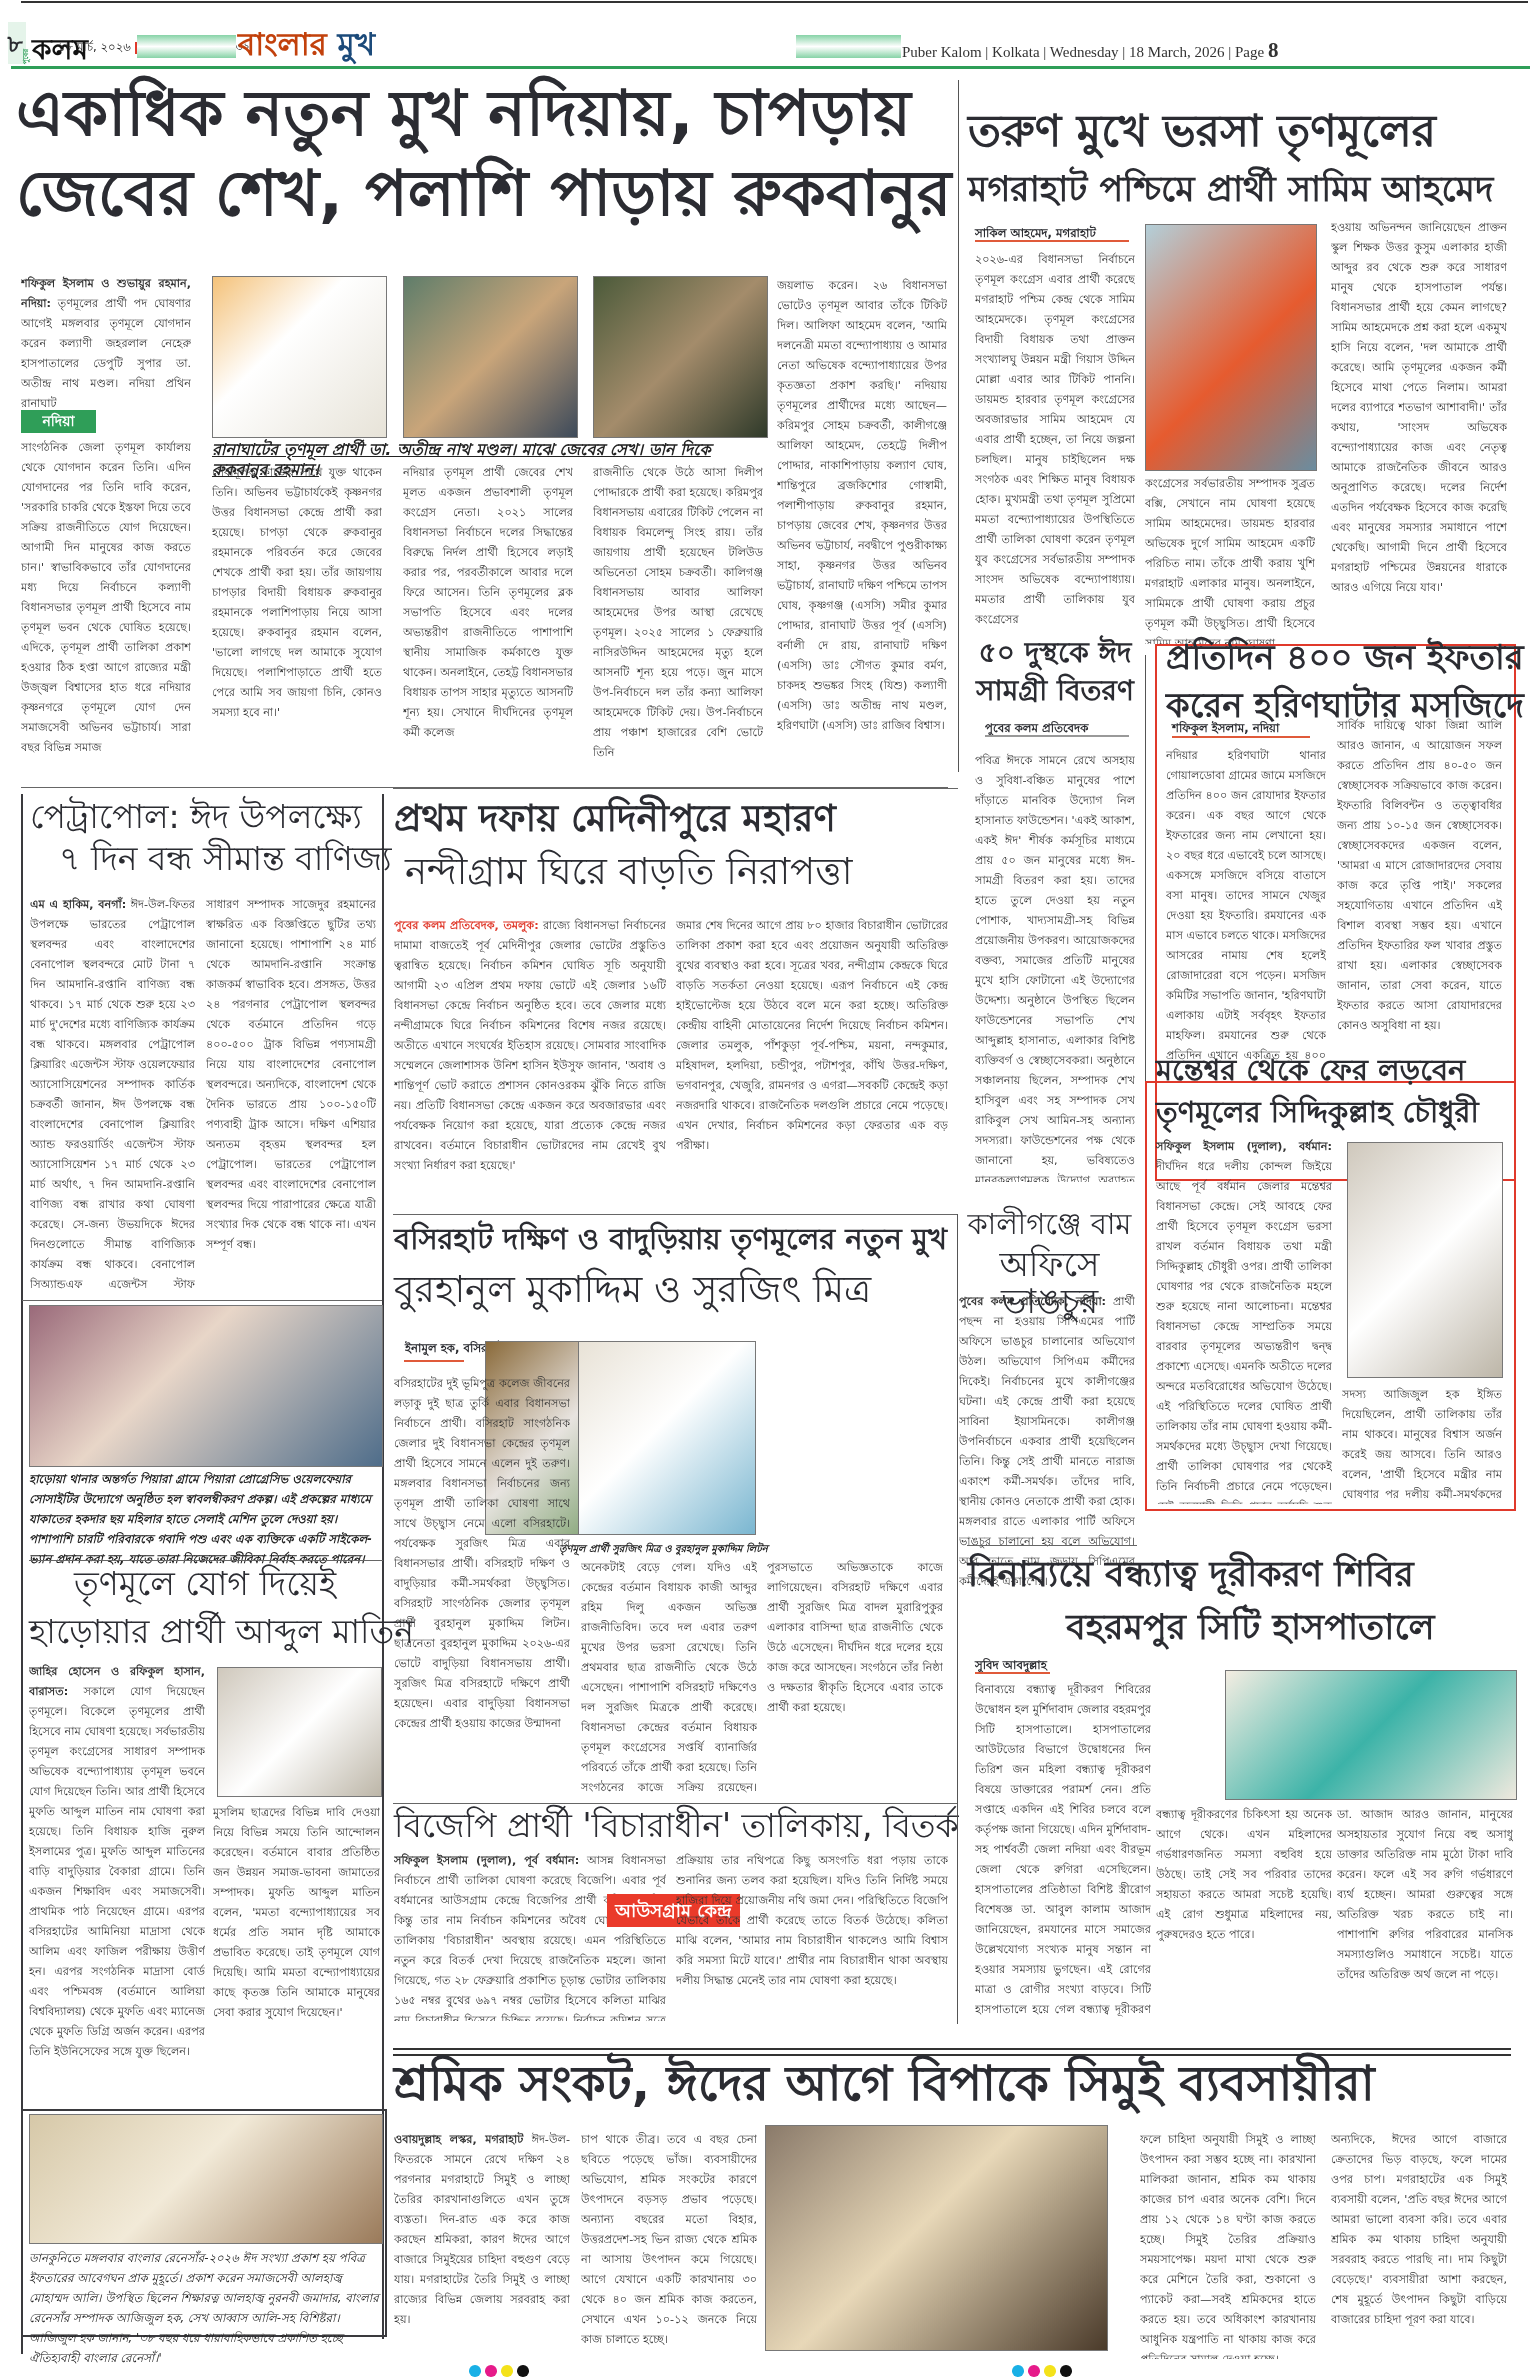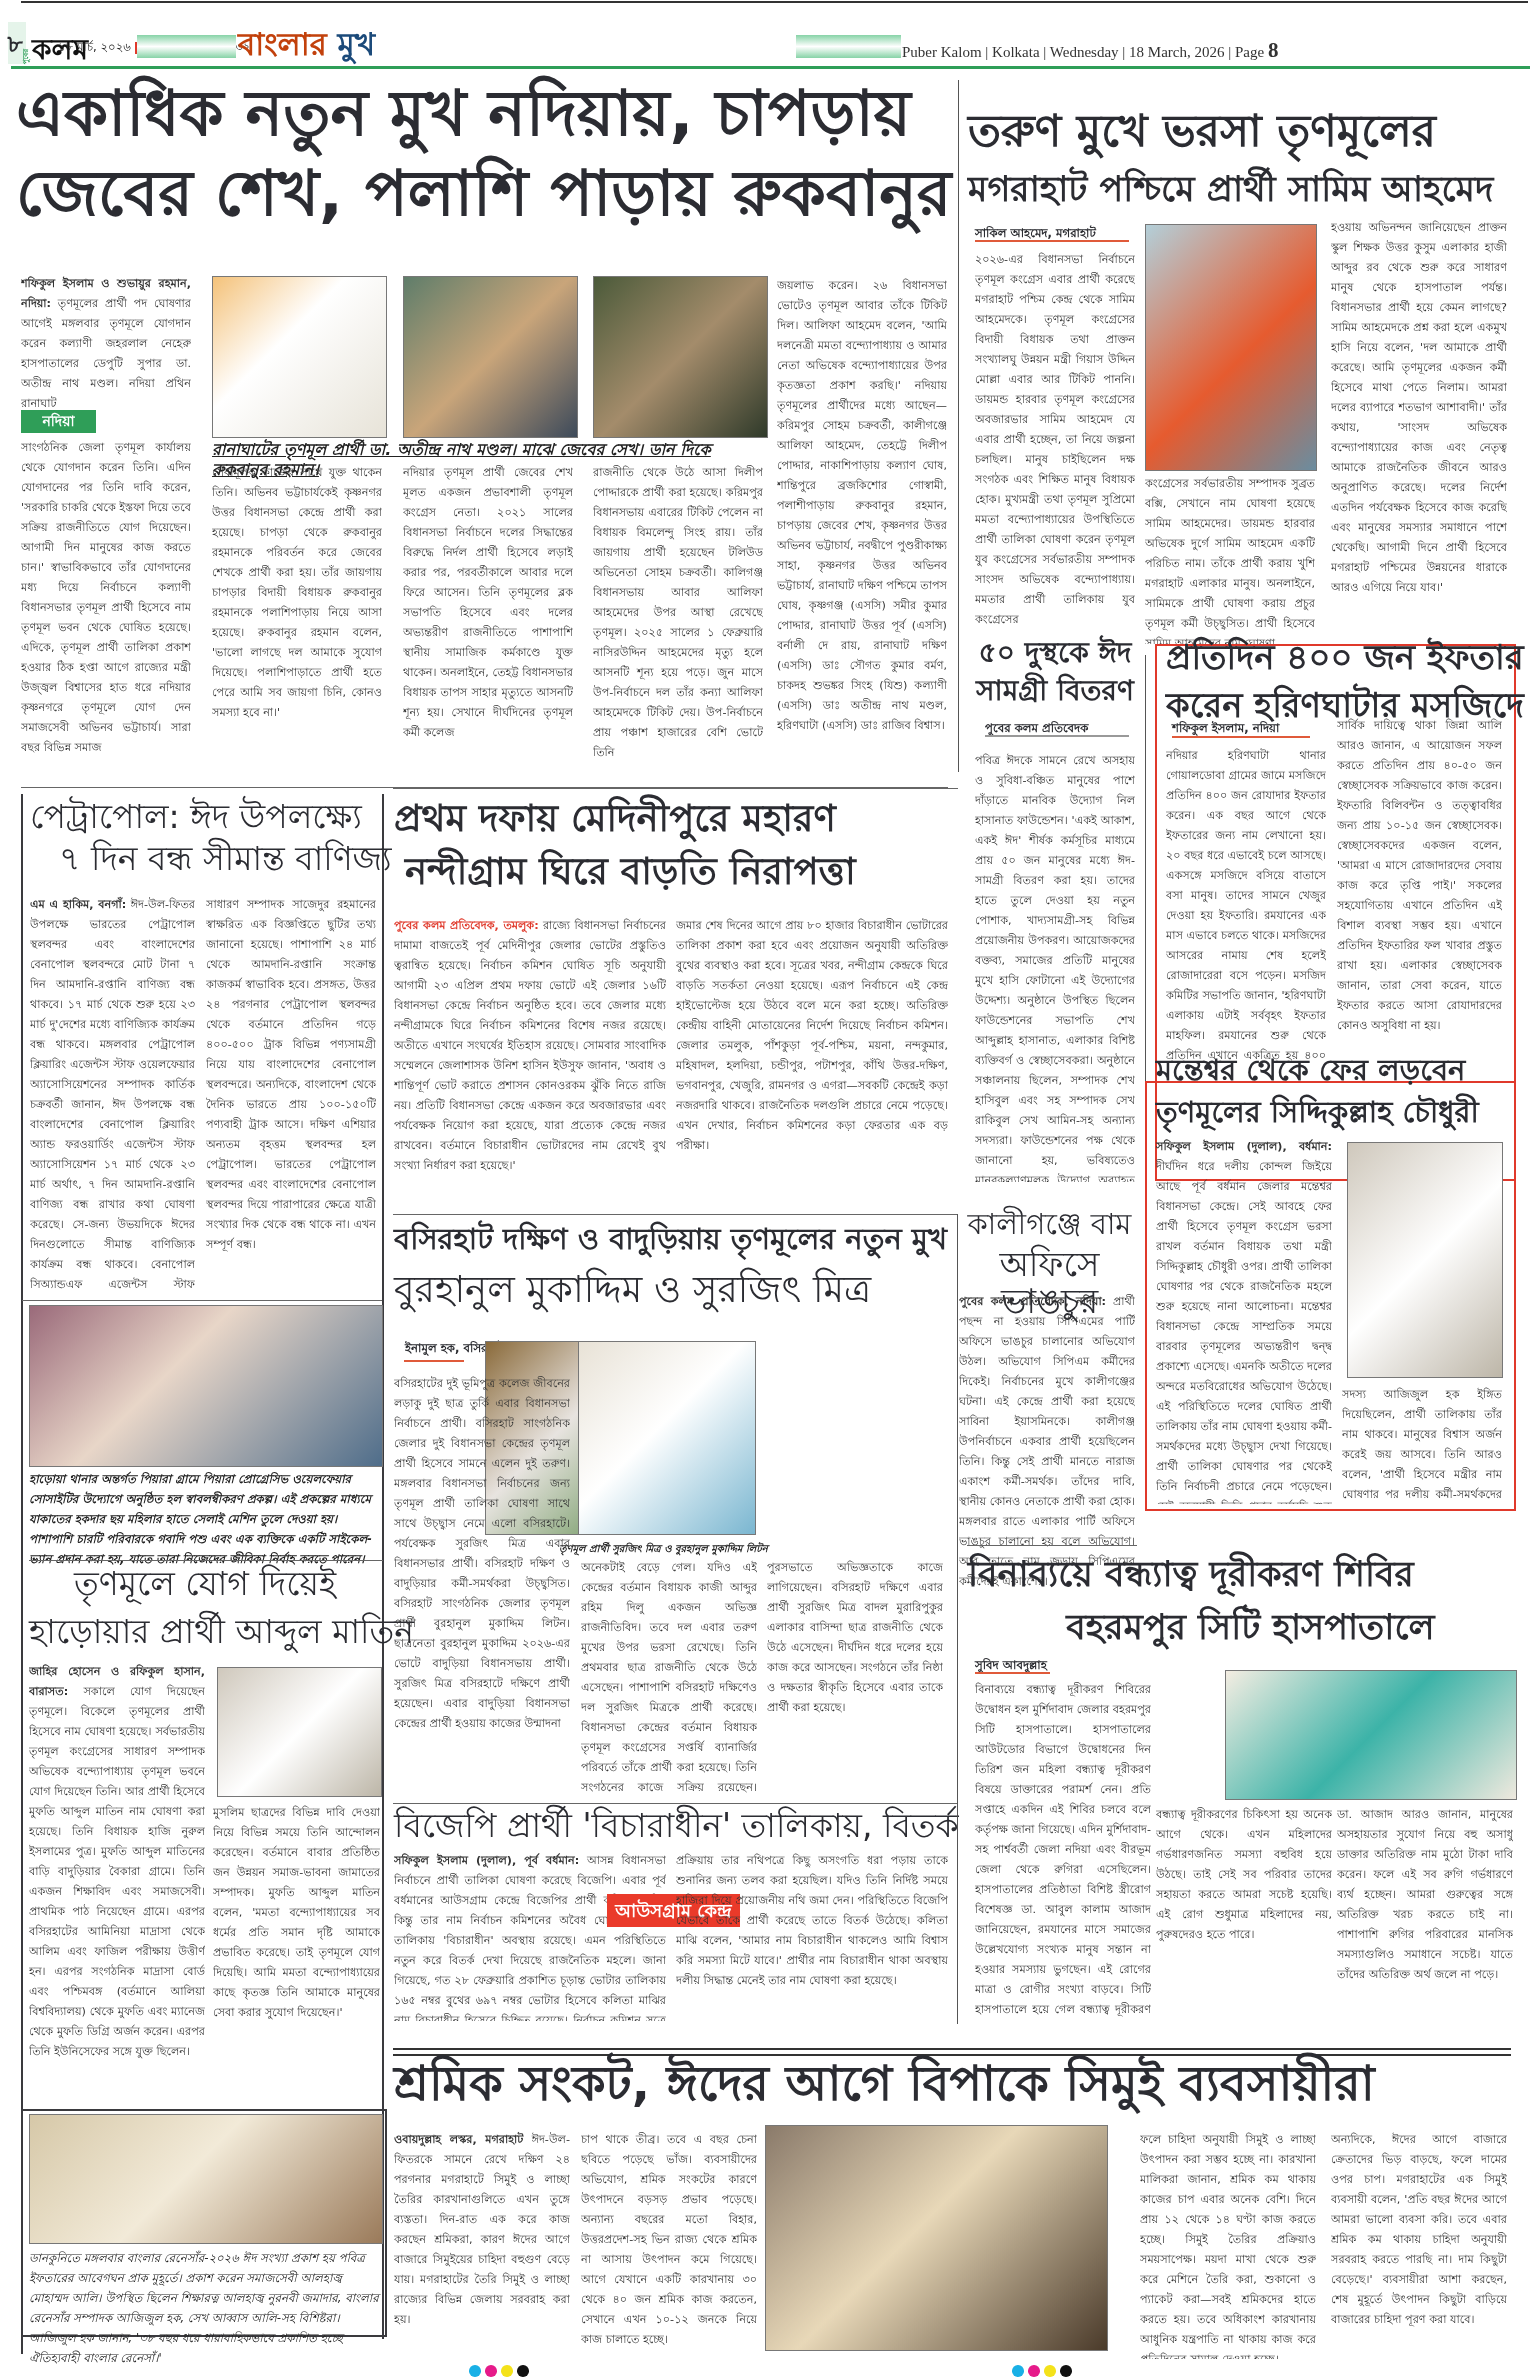--- a/index.html
+++ b/index.html
@@ -135,21 +135,21 @@
 </div>
 <div class="photo photo-bg5" style="left:217px;top:1667px;width:163px;height:128px;"></div>
 <div class="abs body-text" style="left:213px;top:1803px;width:167px;height:298px;">মুসলিম ছাত্রদের বিভিন্ন দাবি দেওয়া নিয়ে বিভিন্ন সময়ে তিনি আন্দোলন করেছেন। বর্তমানে বাবার প্রতিষ্ঠিত জন উন্নয়ন সমাজ-ভাবনা জামাতের সম্পাদক। মুফতি আব্দুল মাতিন বলেন, 'মমতা বন্দ্যোপাধ্যায়ের সব ধর্মের প্রতি সমান দৃষ্টি আমাকে প্রভাবিত করেছে। তাই তৃণমূলে যোগ দিয়েছি। আমি মমতা বন্দ্যোপাধ্যায়ের কাছে কৃতজ্ঞ তিনি আমাকে মানুষের সেবা করার সুযোগ দিয়েছেন।'</div>
 
 <div class="blackbox" style="left:21px;top:2109px;width:362px;height:224px;"></div>
 <div class="photo photo-bg12" style="left:29px;top:2114px;width:352px;height:128px;"></div>
 <div class="abs caption" style="left:29px;top:2248px;width:352px;">ডানকুনিতে মঙ্গলবার বাংলার রেনেসাঁর-২০২৬ ঈদ সংখ্যা প্রকাশ হয় পবিত্র ইফতারের আবেগঘন প্রাক মুহূর্তে। প্রকাশ করেন সমাজসেবী আলহাজ্ব মোহাম্মদ আলি। উপস্থিত ছিলেন শিক্ষারত্ন আলহাজ্ব নুরনবী জমাদার, বাংলার রেনেসাঁর সম্পাদক আজিজুল হক, সেখ আব্বাস আলি-সহ বিশিষ্টরা। আজিজুল হক জানান, '৩৮ বছর ধরে ধারাবাহিকভাবে প্রকাশিত হচ্ছে ঐতিহ্যবাহী বাংলার রেনেসাঁ।'</div>
 
 <div class="hline" style="left:393px;top:788px;width:565px;"></div>
 <div class="abs hd" style="left:394px;top:799px;font-size:37px;white-space:nowrap;">প্রথম দফায় মেদিনীপুরে মহারণ</div>
-<div class="abs hd" style="left:405px;top:852px;font-size:37px;white-space:nowrap;font-weight:bold;">নন্দীগ্রাম ঘিরে বাড়তি নিরাপত্তা</div>
+<div class="abs hd" style="left:405px;top:852px;font-size:37px;white-space:nowrap;font-weight:normal;">নন্দীগ্রাম ঘিরে বাড়তি নিরাপত্তা</div>
 <div class="abs body-text" style="left:394px;top:916px;width:272px;height:277px;">
   <b style="color:#e0392b;">পুবের কলম প্রতিবেদক, তমলুক:</b>
   <span>রাজ্যে বিধানসভা নির্বাচনের দামামা বাজতেই পূর্ব মেদিনীপুর জেলার ভোটের প্রস্তুতিও ত্বরান্বিত হয়েছে। নির্বাচন কমিশন ঘোষিত সূচি অনুযায়ী আগামী ২৩ এপ্রিল প্রথম দফায় ভোটে এই জেলার ১৬টি বিধানসভা কেন্দ্রে নির্বাচন অনুষ্ঠিত হবে। তবে জেলার মধ্যে নন্দীগ্রামকে ঘিরে নির্বাচন কমিশনের বিশেষ নজর রয়েছে। অতীতে এখানে সংঘর্ষের ইতিহাস রয়েছে। সোমবার সাংবাদিক সম্মেলনে জেলাশাসক উনিশ হাসিন ইউসুফ জানান, 'অবাধ ও শান্তিপূর্ণ ভোট করাতে প্রশাসন কোনওরকম ঝুঁকি নিতে রাজি নয়। প্রতিটি বিধানসভা কেন্দ্রে একজন করে অবজারভার এবং পর্যবেক্ষক নিয়োগ করা হয়েছে, যারা প্রত্যেক কেন্দ্রে নজর রাখবেন। বর্তমানে বিচারাধীন ভোটারদের নাম রেখেই বুথ সংখ্যা নির্ধারণ করা হয়েছে।'</span>
 </div>
 <div class="abs body-text" style="left:676px;top:916px;width:272px;height:277px;">জমার শেষ দিনের আগে প্রায় ৮০ হাজার বিচারাধীন ভোটারের তালিকা প্রকাশ করা হবে এবং প্রয়োজন অনুযায়ী অতিরিক্ত বুথের ব্যবস্থাও করা হবে। সূত্রের খবর, নন্দীগ্রাম কেন্দ্রকে ঘিরে বাড়তি সতর্কতা নেওয়া হয়েছে। এরূপ নির্বাচনে এই কেন্দ্র হাইভোল্টেজ হয়ে উঠবে বলে মনে করা হচ্ছে। অতিরিক্ত কেন্দ্রীয় বাহিনী মোতায়েনের নির্দেশ দিয়েছে নির্বাচন কমিশন। জেলার তমলুক, পাঁশকুড়া পূর্ব-পশ্চিম, ময়না, নন্দকুমার, মহিষাদল, হলদিয়া, চন্ডীপুর, পটাশপুর, কাঁথি উত্তর-দক্ষিণ, ভগবানপুর, খেজুরি, রামনগর ও এগরা—সবকটি কেন্দ্রেই কড়া নজরদারি থাকবে। রাজনৈতিক দলগুলি প্রচারে নেমে পড়েছে। এখন দেখার, নির্বাচন কমিশনের কড়া ফেরতার এক বড় পরীক্ষা।</div>
 <div class="hline" style="left:393px;top:1214px;width:565px;"></div>
 
 <div class="abs hd" style="left:394px;top:1224px;font-size:29px;white-space:nowrap;">বসিরহাট দক্ষিণ ও বাদুড়িয়ায় তৃণমূলের নতুন মুখ</div>
 <div class="abs hd" style="left:394px;top:1270px;font-size:37px;white-space:nowrap;font-weight:normal;">বুরহানুল মুকাদ্দিম ও সুরজিৎ মিত্র</div>
 <div class="abs byline" style="left:405px;top:1339px;">ইনামুল হক, বসিরহাট</div>

